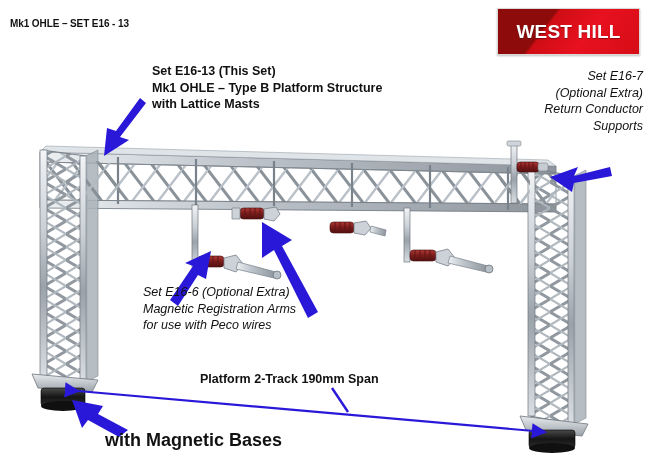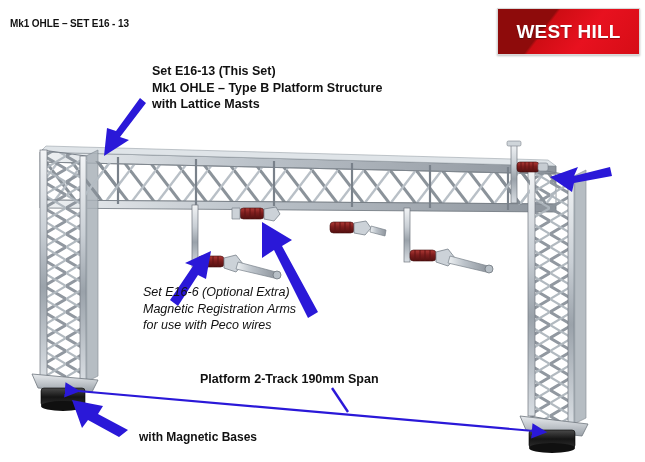--- a/index.html
+++ b/index.html
@@ -41,21 +41,21 @@
 
   
   .note{color:#111;white-space:nowrap;}
   .note.bold{font-weight:bold;font-size:12.5px;line-height:16.5px;}
   .note.ital{font-style:italic;font-size:12.5px;line-height:16.5px;}
 
   #note-thisset{left:152px;top:63px;}
   #note-e167{left:495px;top:68px;text-align:right;width:148px;}
   #note-e166{left:143px;top:284px;}
   #note-span{left:200px;top:372px;font-size:12.5px;font-weight:bold;}
-  #note-bases{left:105px;top:430px;font-size:12px;font-weight:bold;margin-left:34px;}
+  #note-bases{left:105px;top:430px;font-size:18px;font-weight:bold;}
 
   
   #model,#arrows{position:absolute;left:0;top:0;width:645px;height:462px;}
   #arrows{pointer-events:none;}
 </style>
 </head>
 <body>
 
 <div id="stage">
 
@@ -257,20 +257,26 @@
       <path d="M332,388 L348,412" stroke="#2a18d8" stroke-width="2.4" fill="none"></path>
     </g>
   </svg>
 
   <div class="abs note bold" id="note-thisset">
     <div>Set E16-13 (This Set)</div>
     <div>Mk1 OHLE – Type B Platform Structure</div>
     <div>with Lattice Masts</div>
   </div>
 
+  <div class="abs note ital" id="note-e167">
+    <div>Set E16-7</div>
+    <div>(Optional Extra)</div>
+    <div>Return Conductor</div>
+    <div>Supports</div>
+  </div>
 
   <div class="abs note ital" id="note-e166">
     <div>Set E16-6 (Optional Extra)</div>
     <div>Magnetic Registration Arms</div>
     <div>for use with Peco wires</div>
   </div>
 
   <div class="abs note" id="note-span">Platform 2-Track 190mm Span</div>
 
   <div class="abs note" id="note-bases">with Magnetic Bases</div>

